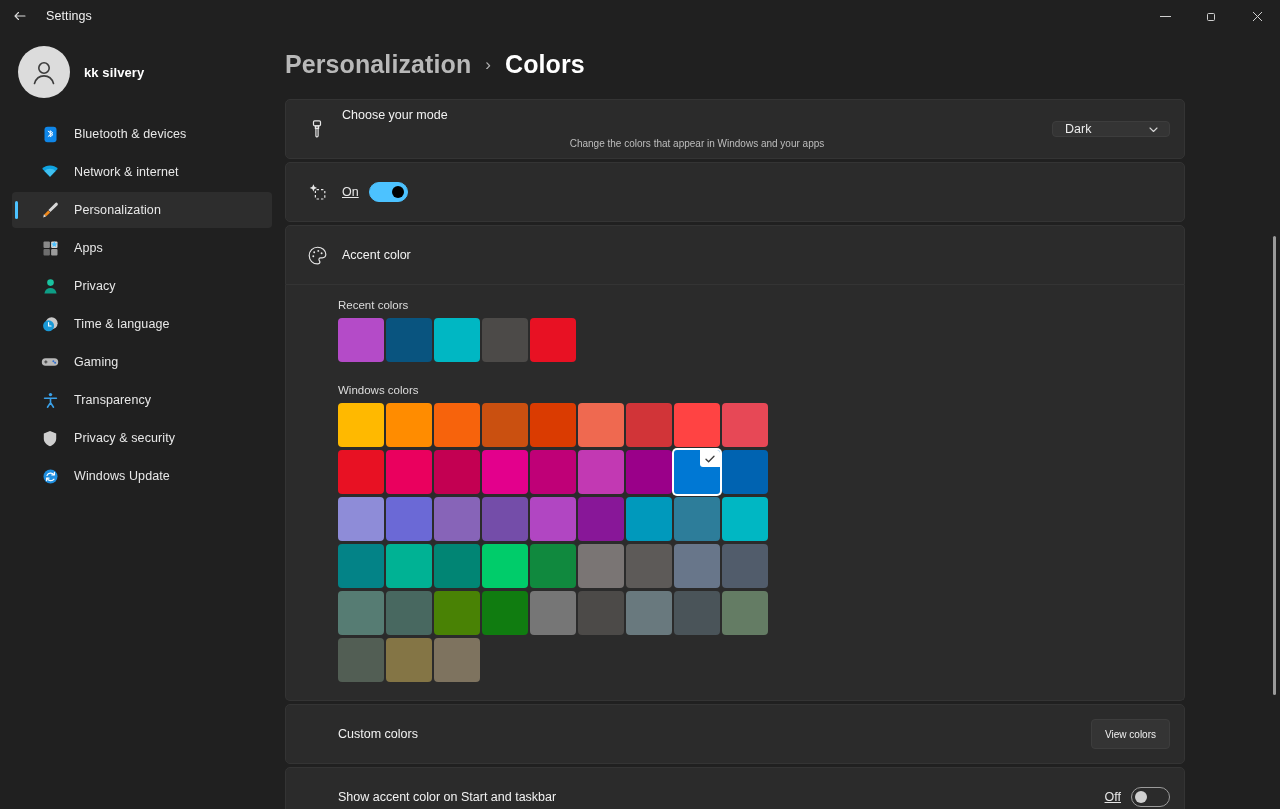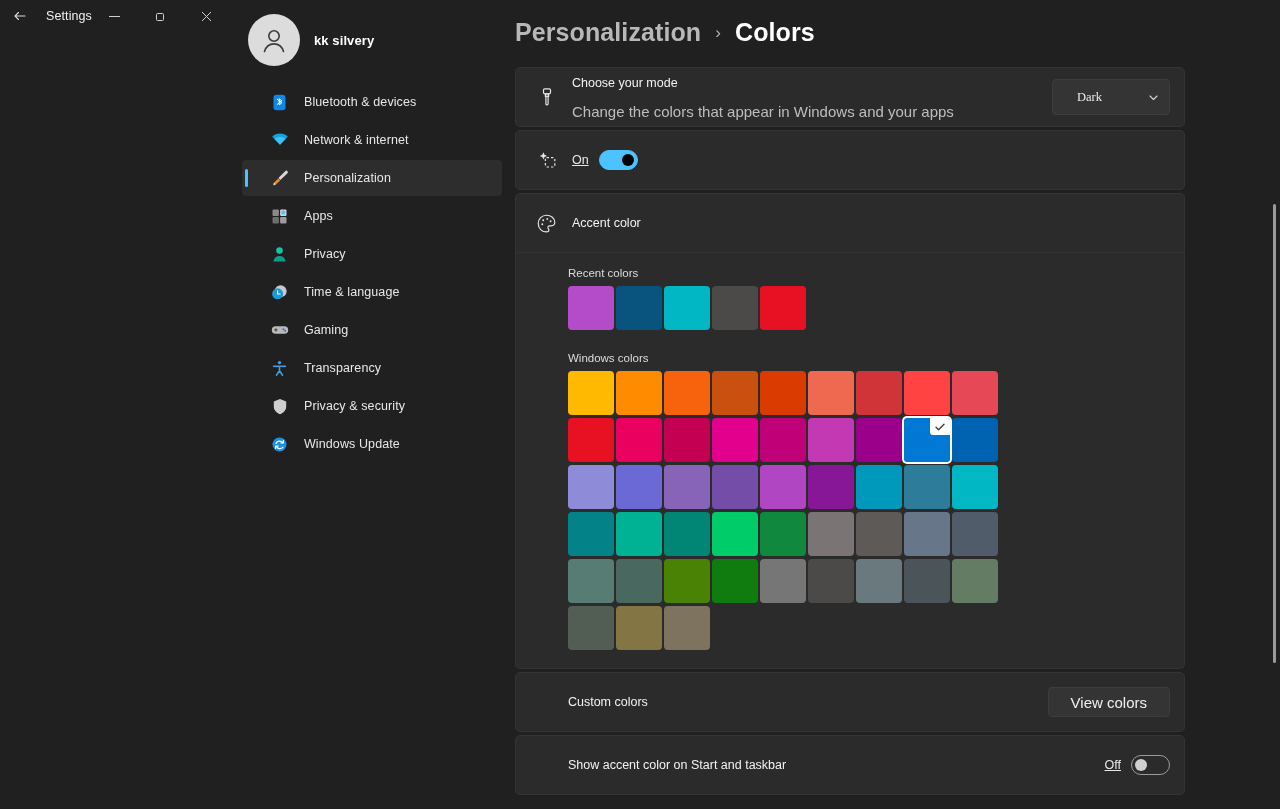--- a/index.html
+++ b/index.html
@@ -3,21 +3,21 @@
 <meta charset="utf-8">
 <style>
   * { box-sizing: border-box; margin: 0; padding: 0; }
   html, body {
     width: 1280px; height: 809px;
     background: #202020;
     font-family: "Liberation Sans", sans-serif;
     overflow: hidden;
     color: #ffffff;
   }
-  #app { position: relative; width: 1280px; height: 809px; display: flex; }
+  #app { position: relative; width: 1280px; height: 809px; display: flex; flex-direction: column; }
 
   
   .titlebar {
     height: 32px; flex: 0 0 32px;
     display: flex; align-items: center;
     background: #202020;
     position: relative; z-index: 5;
   }
   .tb-back {
     width: 40px; height: 32px;
@@ -122,50 +122,50 @@
     display: flex; align-items: center;
     padding: 0 14px 0 16px;
   }
   .row-ico {
     width: 30px; flex: 0 0 30px; margin-right: 10px;
     display: flex; align-items: center; justify-content: center; color: #e6e6e6;
   }
   .row-ico svg { display: block; }
   .row-text { flex: 1 1 auto; min-width: 0; }
   .row-title { font-size: 12.5px; color: #f2f2f2; line-height: 16px; }
-  .row-sub { font-size: 15px; color: #bdbdbd; line-height: 15px; margin-top: 13px; }
+  .row-sub { font-size: 10px; color: #bdbdbd; line-height: 15px; margin-top: 13px; text-align: center; }
   .row-right { display: flex; align-items: center; gap: 10px; flex: 0 0 auto; }
 
   .combo {
-    height: 36px; min-width: 118px;
+    height: 16px; min-width: 118px;
     background: #343434; border: 1px solid #3d3d3d; border-radius: 4px;
     display: flex; align-items: center; justify-content: space-between;
-    padding: 0 10px 0 24px; color: #ececec; font-size: 12.5px; font-family: Liberation Serif, serif;
+    padding: 0 10px 0 12px; color: #ececec; font-size: 12.5px;
   }
   .combo .chev { color: #d6d6d6; margin-left: 18px; display:flex; }
   .expander {
     width: 30px; height: 30px; border-radius: 4px;
     display: flex; align-items: center; justify-content: center; color: #e0e0e0;
   }
   .toggle-label { font-size: 12.5px; color: #e8e8e8; text-decoration: underline; }
   .toggle {
     width: 39px; height: 20px; border-radius: 10px;
     position: relative; flex: 0 0 39px;
   }
   .toggle.on { background: #4cc2ff; border: 1px solid #4cc2ff; }
   .toggle.off { background: #2b2b2b; border: 1px solid #9b9b9b; }
   .knob { position: absolute; top: 50%; transform: translateY(-50%); border-radius: 50%; }
   .toggle.on .knob { right: 3px; width: 12px; height: 12px; background: #000000; }
   .toggle.off .knob { left: 3px; width: 12px; height: 12px; background: #d0d0d0; }
 
   .btn {
-    height: 30px; padding: 0 22px;
+    height: 30px; padding: 0 13px;
     background: #343434; border: 1px solid #3d3d3d; border-radius: 4px;
     display: flex; align-items: center; justify-content: center;
-    color: #f0f0f0; font-size: 15px;
+    color: #f0f0f0; font-size: 10px;
   }
 
   
   .panel {
     background: #2b2b2b; border: 1px solid #343434; border-top: 0;
     border-radius: 0 0 5px 5px;
     padding: 14px 16px 18px 52px;
     margin-top: -3px; margin-bottom: 3px;
   }
   .panel-sec-label { font-size: 11.5px; color: #dcdcdc; margin-bottom: 7px; }

